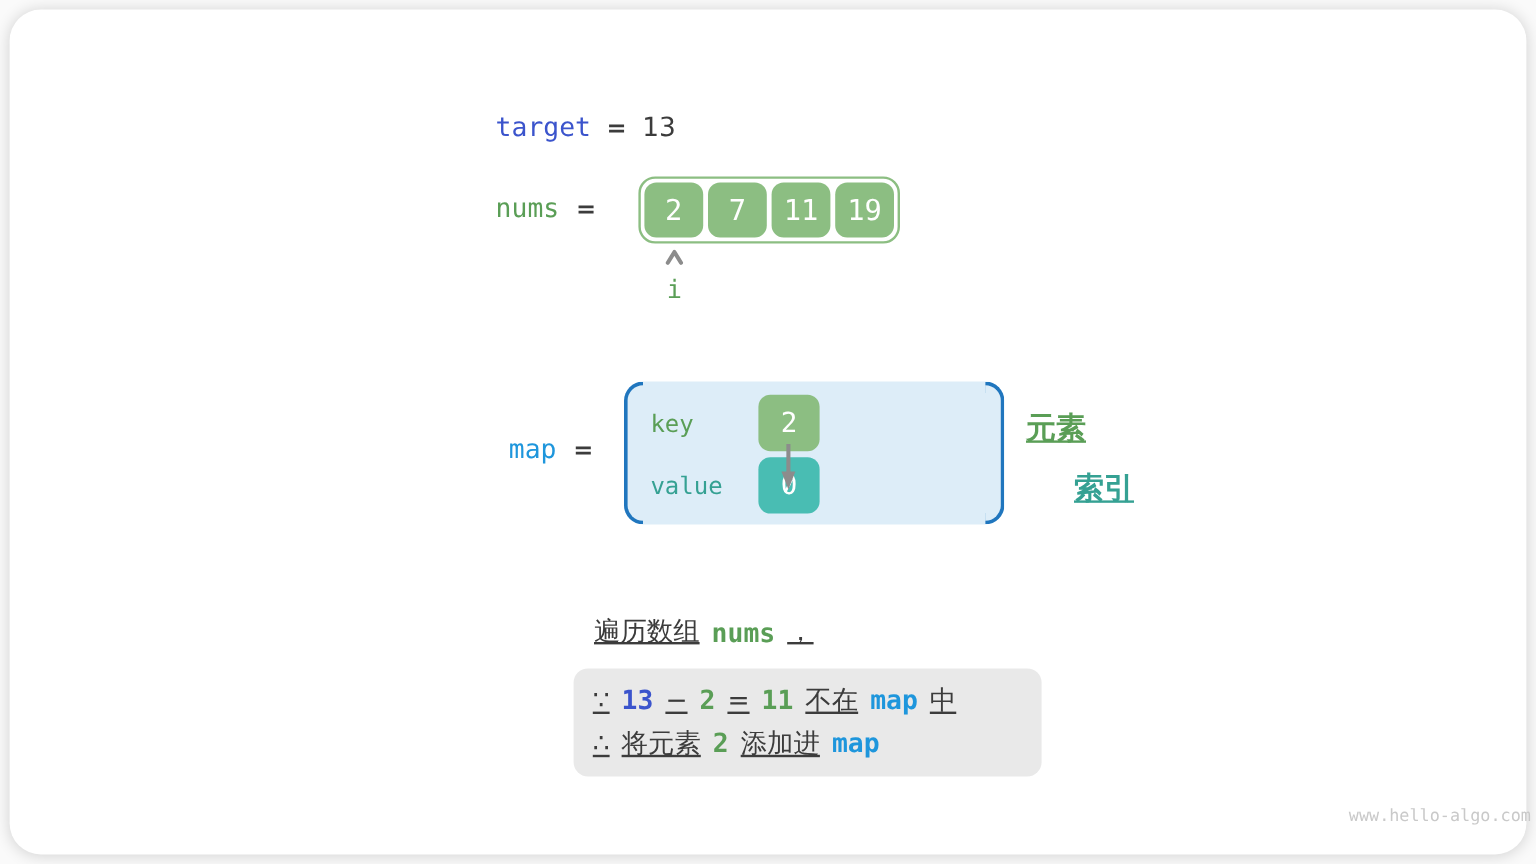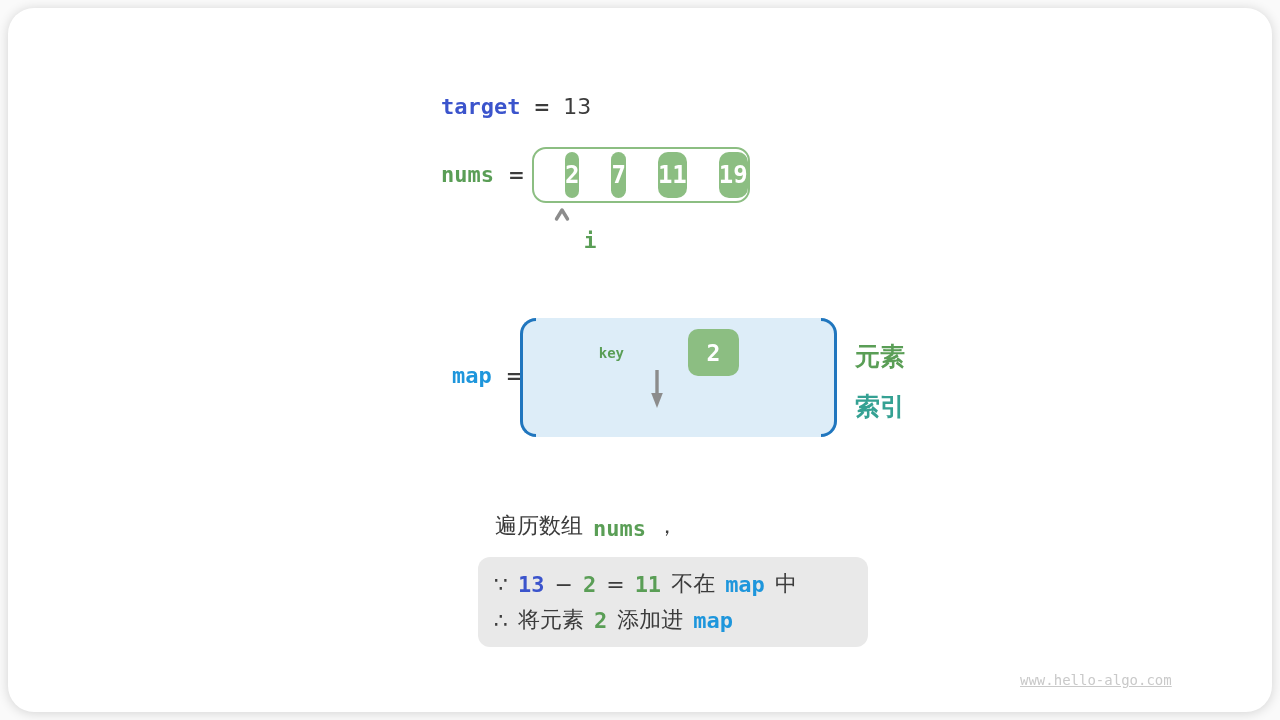--- a/index.html
+++ b/index.html
@@ -6,22 +6,22 @@
   html, body { width: 1280px; height: 720px; background: #fafafa; overflow: hidden; }
   body { position: relative; font-family: "DejaVu Sans", sans-serif; color: #3c3c3c; }
 
   .card {
     position: absolute; left: 8px; top: 8px; right: 8px; bottom: 8px;
     background: #ffffff; border-radius: 26px;
     box-shadow: 0 1px 12px rgba(0,0,0,0.16);
   }
   .content { position: absolute; inset: 0; }
 
-  .code { font-family: "DejaVu Sans Mono", monospace; font-weight: bold; margin-left: 28px; }
-  .cjk  { font-family: "DejaVu Sans", sans-serif; }
+  .code { font-family: "DejaVu Sans Mono", monospace; font-weight: normal; }
+  .cjk  { font-family: "DejaVu Sans", sans-serif; text-decoration: underline; }
 
   
   .target-row { position: absolute; left: 413px; top: 94px; display: flex; align-items: baseline; gap: 13px; font-size: 22px; }
   .target-name { color: var(--royal_blue); font-size: 22px; }
   .eq { color: var(--dark_text); font-size: 20px; font-weight: bold; }
   .plain-val { color: var(--dark_text); font-size: 22px; }
 
   
   .nums-label { position: absolute; left: 413px; top: 162px; display: flex; align-items: baseline; gap: 14px; }
   .nums-name { color: var(--green_text); font-size: 22px; }
@@ -42,55 +42,55 @@
   .map-name { color: var(--bright_blue); font-size: 22px; }
   .map-panel {
     position: absolute; left: 520px; top: 318px; width: 317px; height: 119px;
     background: var(--map_fill); border-radius: 16px;
   }
   .bracket { position: absolute; top: 0; bottom: 0; width: 16px; border: 3px solid var(--bracket_blue); }
   .bracket.left  { left: 0;  border-right: none; border-radius: 16px 0 0 16px; }
   .bracket.right { right: 0; border-left: none;  border-radius: 0 16px 16px 0; }
   .map-rows { position: absolute; left: 22px; top: 11px; display: flex; flex-direction: column; gap: 5px; }
   .map-row { display: flex; align-items: center; }
-  .map-field { width: 90px; text-align: right; padding-right: 36px; font-size: 14px; }
+  .map-field { width: 90px; padding-right: 36px; font-size: 20px; }
   .map-field.green { color: var(--green_text); }
   .map-field.teal  { color: var(--teal_text); }
   .map-box {
     position: relative; width: 51px; height: 47px; border-radius: 10px;
     color: #fff; font-size: 23px; display: flex; align-items: center; justify-content: center;
   }
   .map-box.green { background: var(--green_fill); }
   .map-box.teal  { background: var(--teal_fill); }
   .map-box .zero-slash { position: relative; }
   .map-box .zero-slash::after {
     content: ""; position: absolute; left: 50%; top: 50%;
     width: 2px; height: 12px; background: #ffffff;
     transform: translate(-50%,-50%) rotate(28deg);
   }
   .kv-arrow { position: absolute; left: 129px; top: 50px; }
 
   .side-label { position: absolute; left: 855px; font-size: 25px; font-weight: bold; }
   .side-label.green { top: 340px; color: var(--green_text); }
-  .side-label.teal  { top: 390px; color: var(--teal_text); }
+  .side-label.teal  { top: 390px; color: var(--teal_text); margin-left: 40px; }
 
   
   .caption { position: absolute; left: 495px; top: 511px; display: flex; align-items: flex-end; gap: 10px; font-size: 22px; }
   .note-box {
     position: absolute; left: 478px; top: 557px; width: 390px; height: 90px;
     background: var(--note_bg); border-radius: 12px; padding: 9px 0 0 16px;
   }
   .note-line { display: flex; align-items: center; gap: 10px; height: 36px; font-size: 22px; }
   .seg-dark  { color: var(--dark_text); }
   .seg-blue  { color: var(--royal_blue); }
   .seg-green { color: var(--green_text); }
   .seg-cyan  { color: var(--bright_blue); }
   .seg-code  { font-family: "DejaVu Sans Mono", monospace; font-weight: bold; }
 
-  .watermark { position: absolute; left: 1020px; top: 672px; font-family: "DejaVu Sans Mono", monospace; font-size: 14px; color: var(--watermark_gray); text-decoration: underline; }
+  .watermark { position: absolute; left: 1124px; top: 672px; font-family: "DejaVu Sans Mono", monospace; font-size: 14px; color: var(--watermark_gray); }
 </style>
 </head>
 <body>
 
 <div class="card"></div>
 
 <div class="content">
 
   <div class="target-row">
     <span class="code target-name">target</span>
@@ -122,20 +122,26 @@
   <div class="map-panel">
     <div class="bracket left"></div>
     <div class="bracket right"></div>
     <div class="map-rows">
         <div class="map-row">
           <span class="map-field code green">key</span>
           <div class="map-box code green">
             <span>2</span>
           </div>
         </div>
+        <div class="map-row">
+          <span class="map-field code teal">value</span>
+          <div class="map-box code teal">
+            <span class="zero-slash">0</span>
+          </div>
+        </div>
       </div>
     <svg class="kv-arrow" width="16" height="42" viewBox="0 0 16 42">
       <line x1="8" y1="2" x2="8" y2="27" stroke="#8C8C8C" stroke-width="3.4"></line>
       <polygon points="2.2,25 13.8,25 8,40" fill="#8C8C8C"></polygon>
     </svg>
   </div>
 
   <div class="cjk side-label green">元素</div>
   <div class="cjk side-label teal">索引</div>
 

